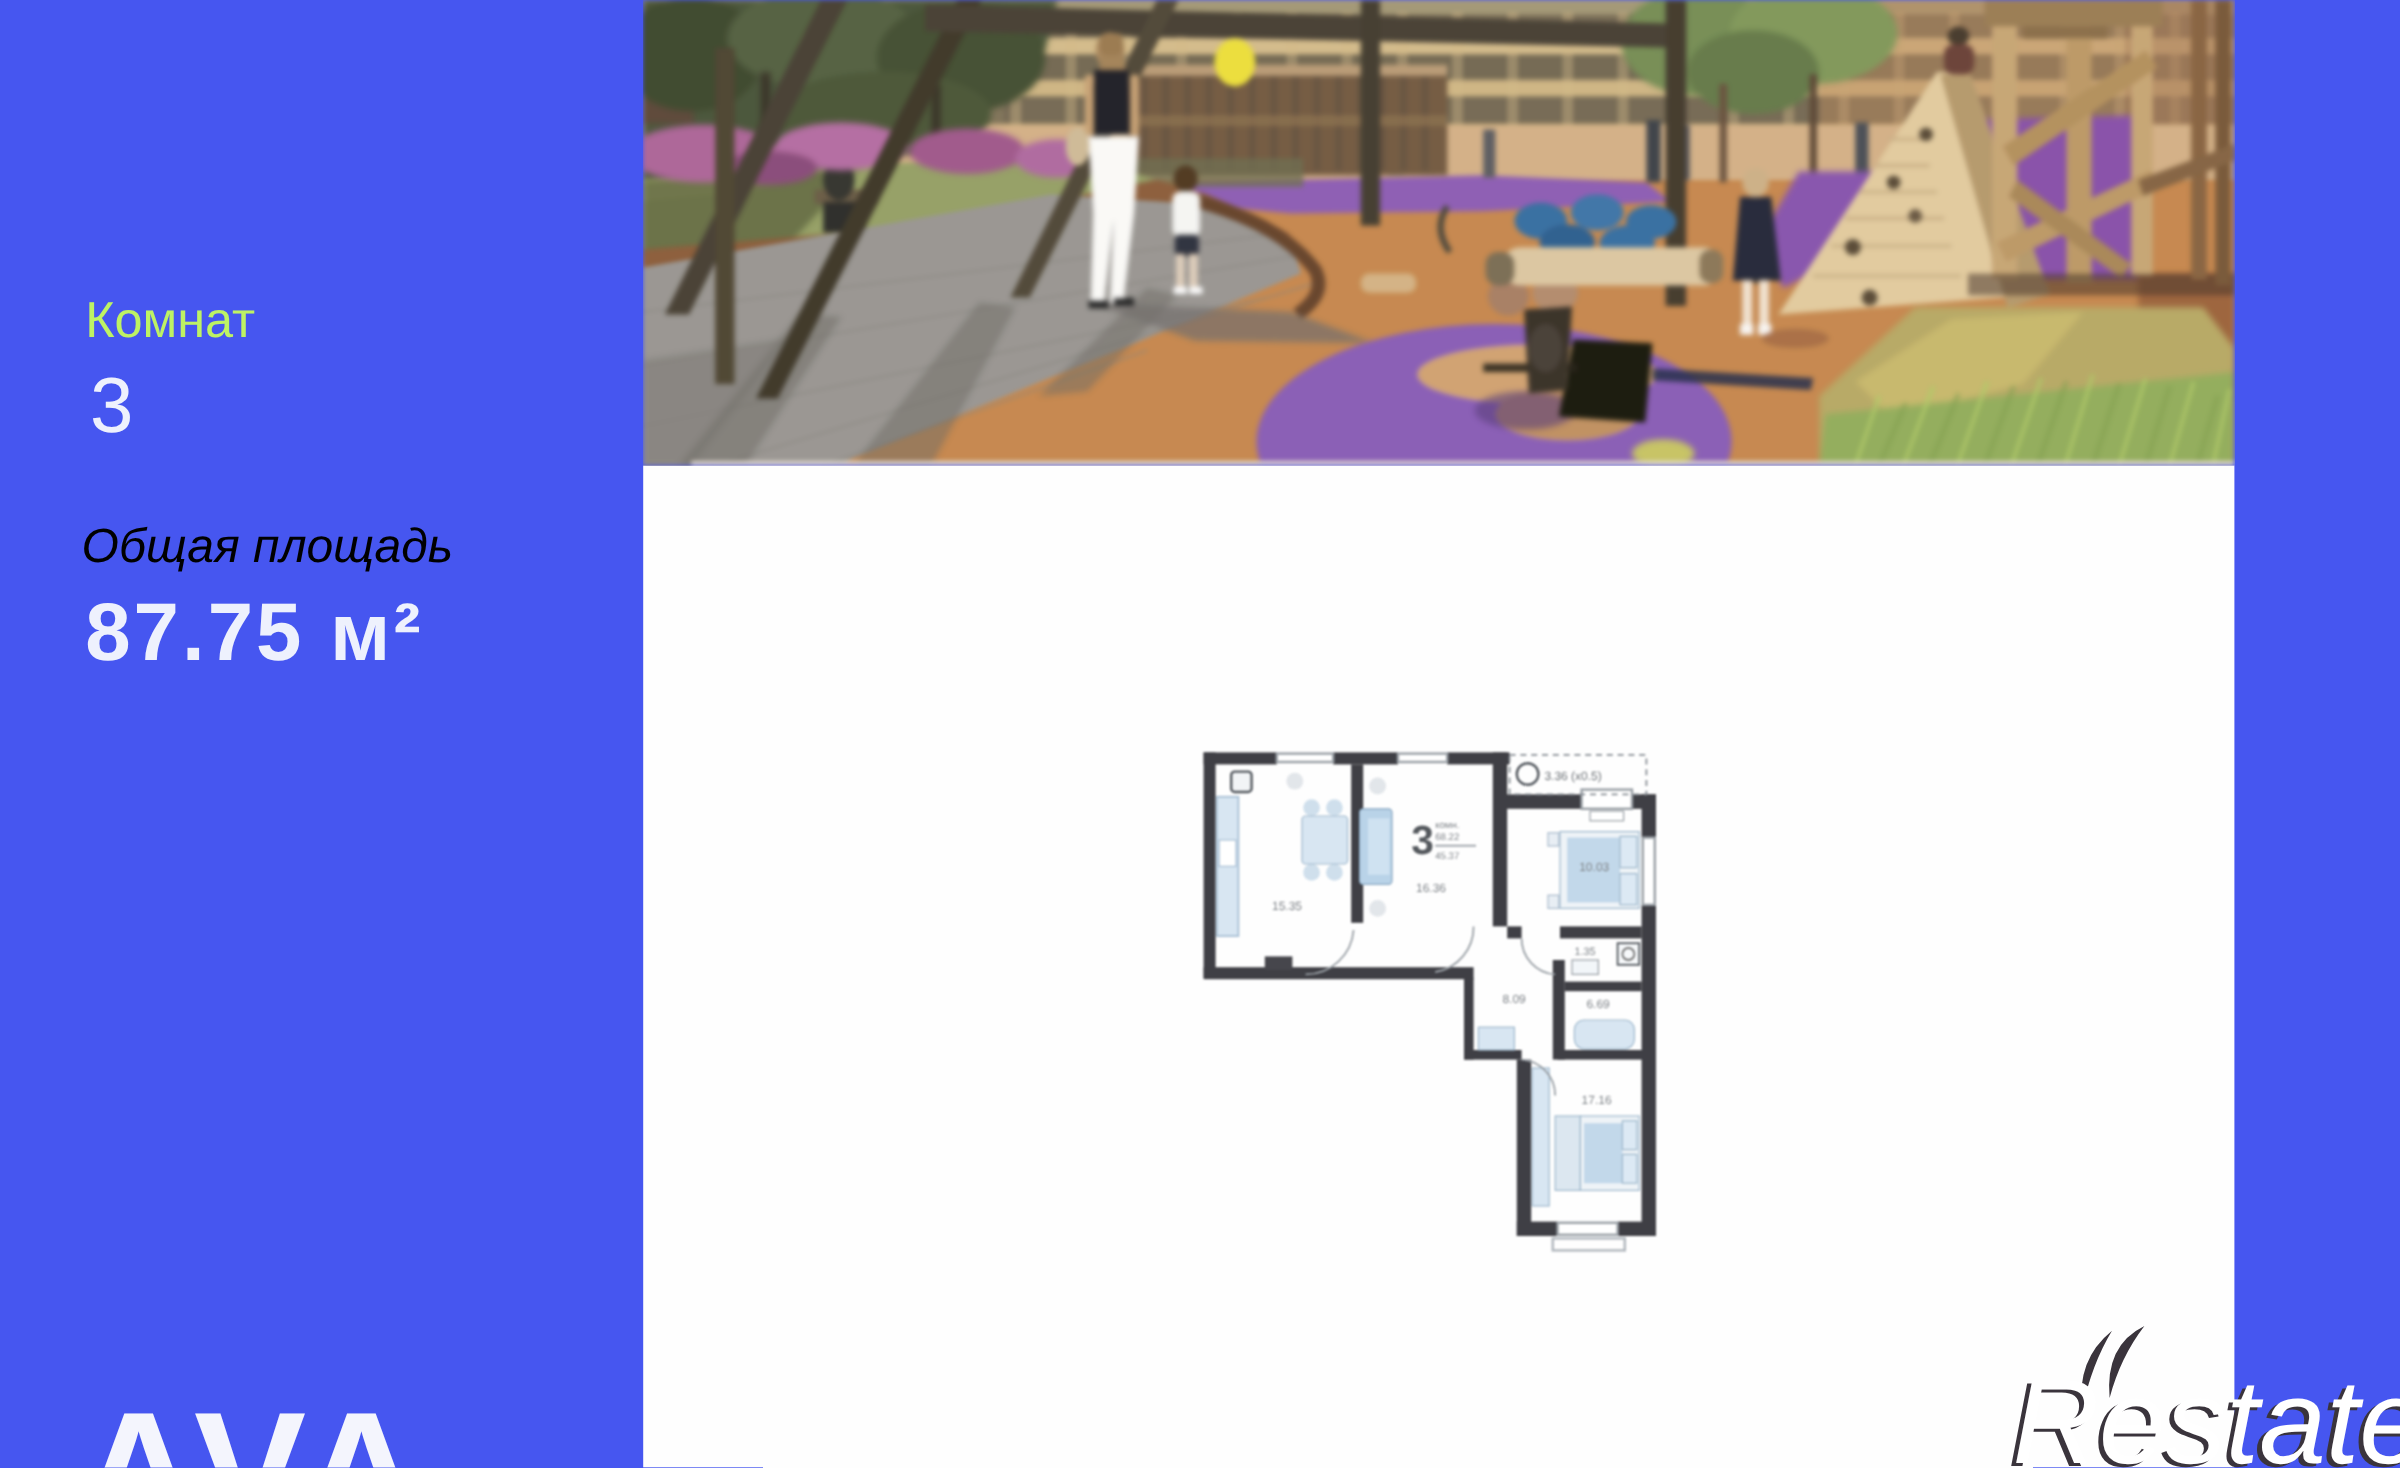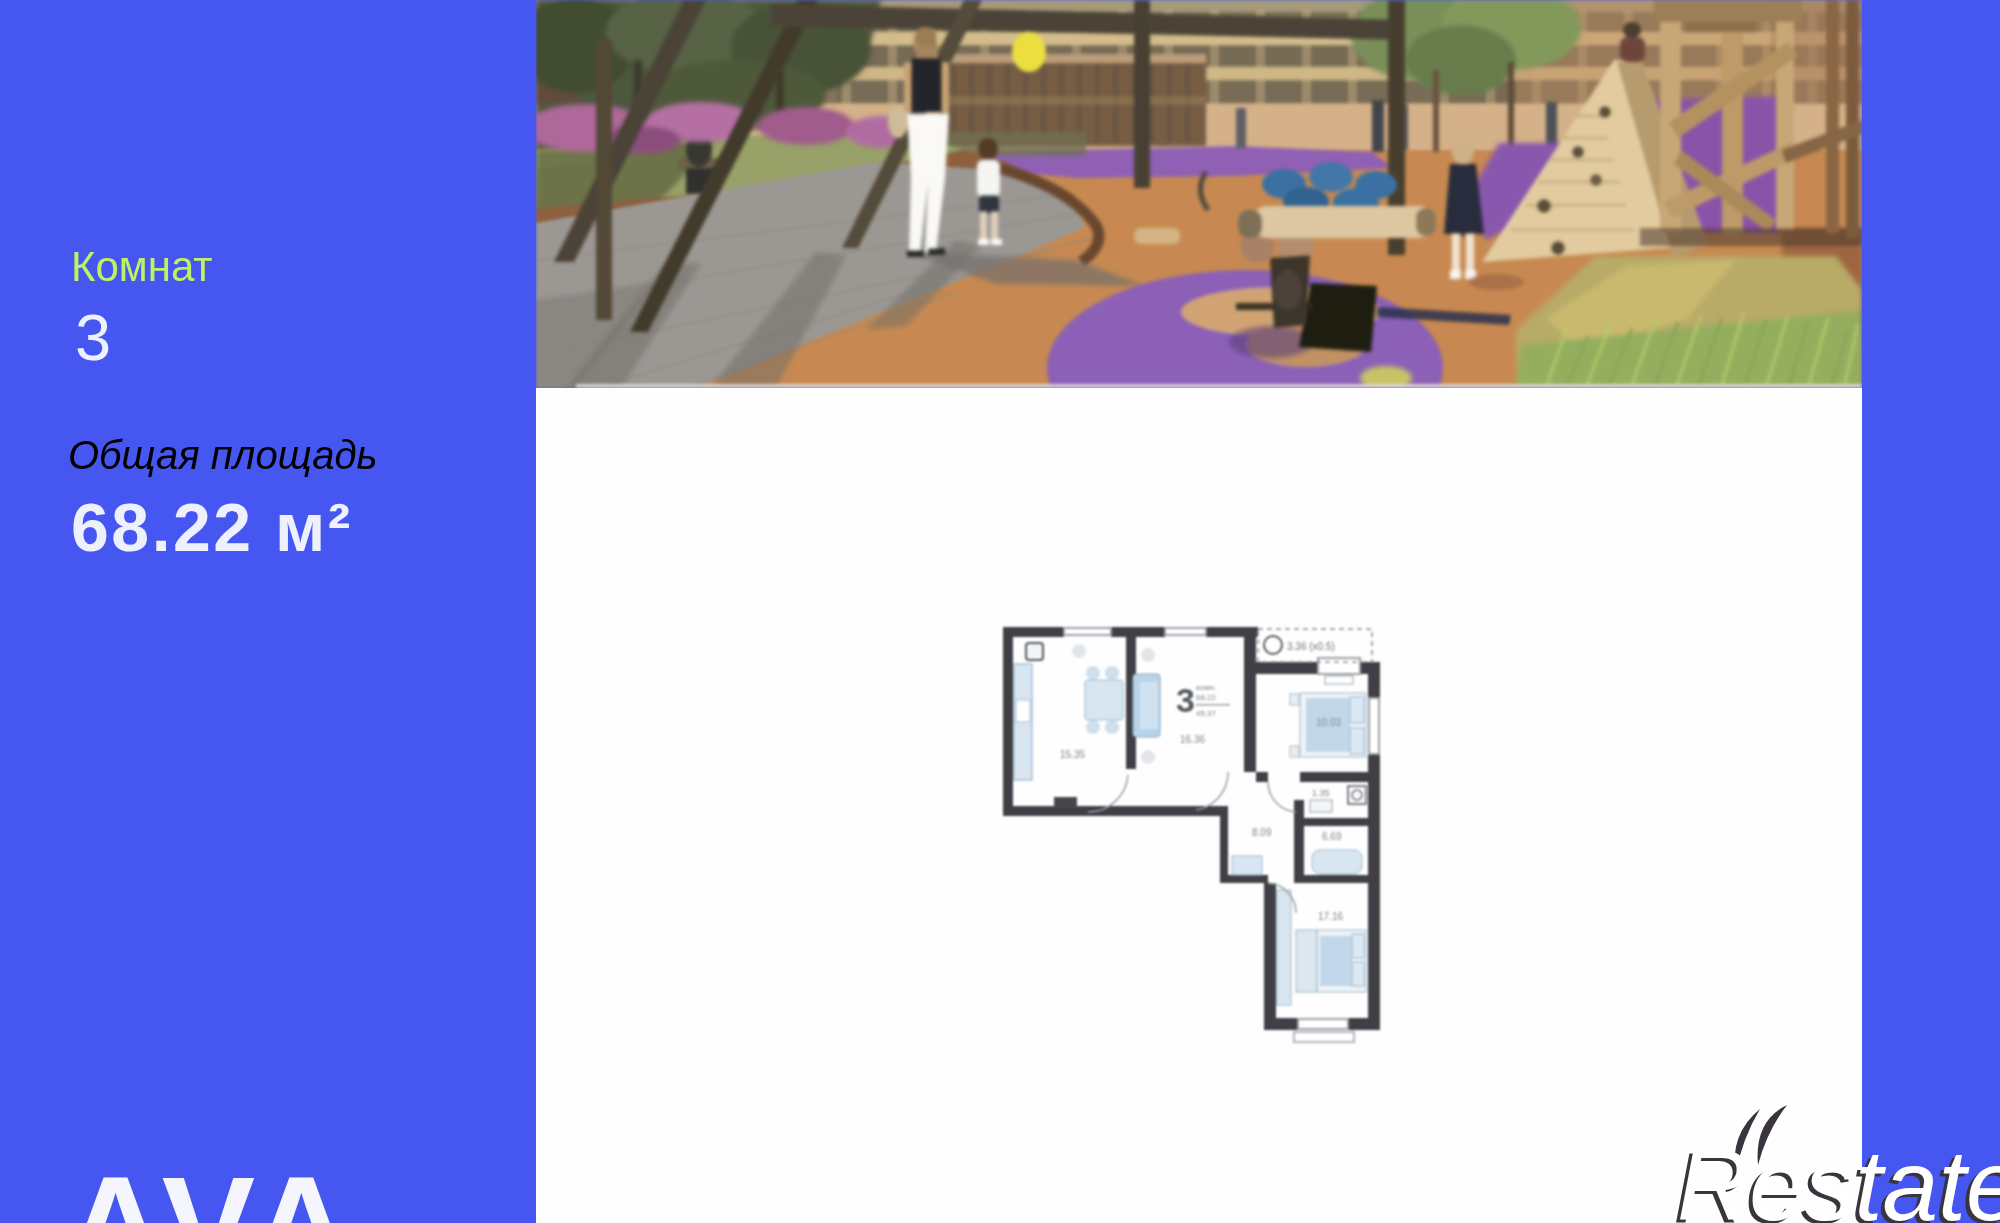--- a/index.html
+++ b/index.html
@@ -13,21 +13,21 @@
 <div class="abs" style="left:0;top:0;width:2000px;height:1223px;background:#4656f0;"></div>
 
 <div class="abs" style="left:536px;top:388px;width:1326px;height:835px;background:#fefefe;"></div>
 
 <div class="abs" style="left:71px;top:246px;font-size:42px;line-height:1;color:#bef264;">Комнат</div>
 
 <div class="abs" style="left:75px;top:305px;font-size:65px;line-height:1;font-weight:500;color:#eef1fd;">3</div>
 
 <div class="abs" style="left:68px;top:435px;font-size:40px;line-height:1;color:#000000;font-style:italic;">Общая площадь</div>
 
-<div class="abs" style="left:71px;top:493px;font-size:68px;line-height:1;font-weight:700;color:#eef1fd;letter-spacing:2.5px;">68.22 м²</div>
+<div class="abs" style="left:71px;top:493px;font-size:68px;line-height:1;font-weight:700;color:#eef1fd;letter-spacing:2.5px;">87.75 м²</div>
 
 <div class="abs" style="left:65px;top:1156px;font-size:140px;line-height:1;font-weight:700;color:#f4f5fd;letter-spacing:6px;">AVA</div>
 
 <div class="abs" style="left:536px;top:0;width:1326px;height:388px;overflow:hidden;">
 <svg style="position:absolute;left:0;top:0;filter:blur(1.6px) saturate(0.82) brightness(1.05);" width="1326" height="388" viewBox="0 0 1326 388">
   <defs>
     <filter id="b2" x="-10%" y="-10%" width="120%" height="120%">
           <feGaussianBlur stdDeviation="2"></feGaussianBlur>
         </filter>
     <filter id="b3" x="-20%" y="-20%" width="140%" height="140%">

